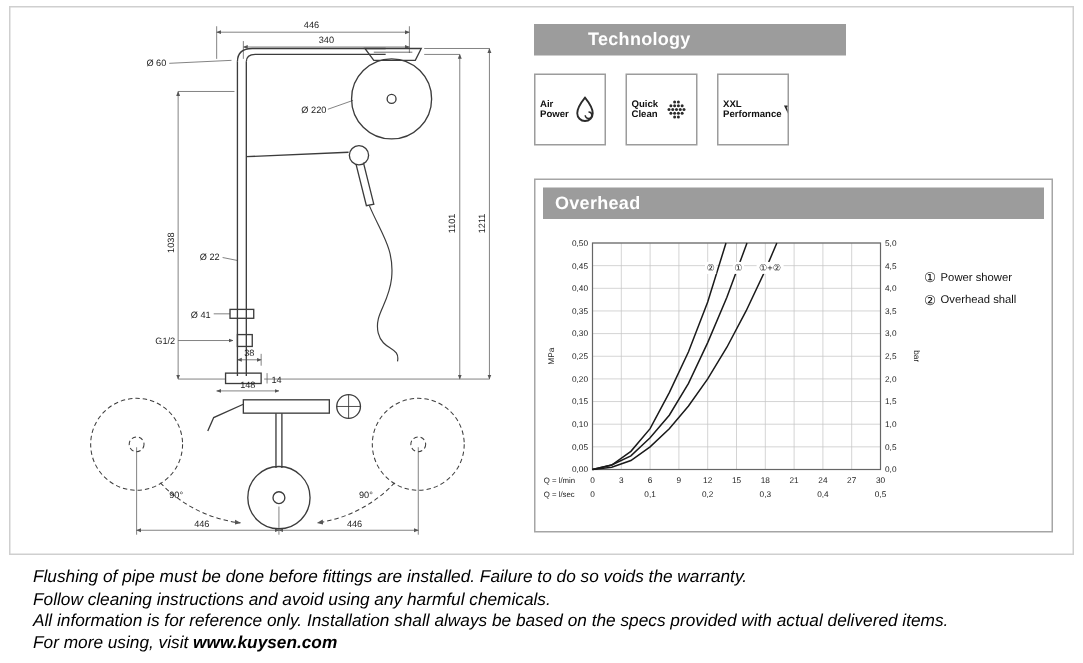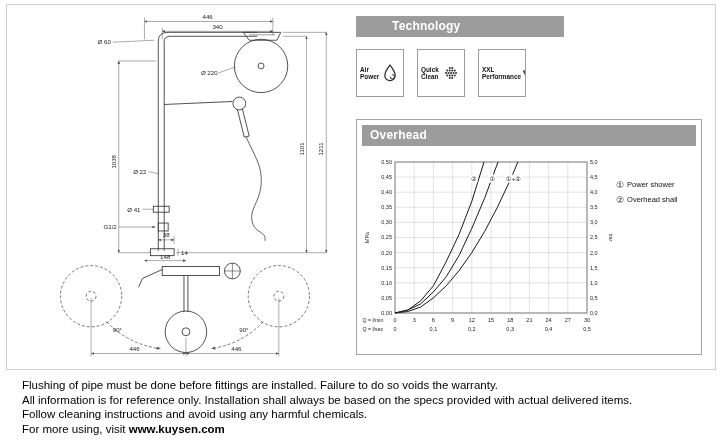--- a/index.html
+++ b/index.html
@@ -29,21 +29,21 @@
   .flow-box { border:1px solid #a5a5a5; margin-top:22px; padding:5px; height:236px; background:#fff; }
   .flow-body { display:flex; margin-top:10px; }
   #flowchart-svg { width:252px; height:182px; }
   #flowchart-svg svg { width:100%; height:100%; }
   .legend { padding-top:24px; padding-left:2px; font-size:7.5px; line-height:10px; }
   .legend-item { display:flex; align-items:center; gap:3px; margin-bottom:5px; white-space:nowrap; }
   .legend-marker { font-size:9px; }
 
   
   .footer { position:absolute; left:22px; top:378px; font-size:11.5px; line-height:14.5px; color:#000; }
-  .footer p { margin:0; }
+  .footer p { margin:0;font-style:italic; }
 </style>
 </head>
 <body>
 
 <div class="frame"></div>
 
 <div class="drawing">
   <svg viewBox="0 0 340 365">
     <defs>
       <marker id="ar" viewBox="0 0 10 10" refX="9" refY="5" markerWidth="6" markerHeight="6" orient="auto-start-reverse">
@@ -305,16 +305,16 @@
           <span>Overhead shall</span>
         </div>
       </div>
     </div>
   </div>
 
 </div>
 
 <div class="footer">
   <p>Flushing of pipe must be done before fittings are installed. Failure to do so voids the warranty.</p>
+  <p>Follow cleaning instructions and avoid using any harmful chemicals.</p>
   <p>All information is for reference only. Installation shall always be based on the specs provided with actual delivered items.</p>
-  <p>Follow cleaning instructions and avoid using any harmful chemicals.</p>
   <p><span>For more using, visit </span><b>www.kuysen.com</b></p>
 </div>
 
 </body></html>

